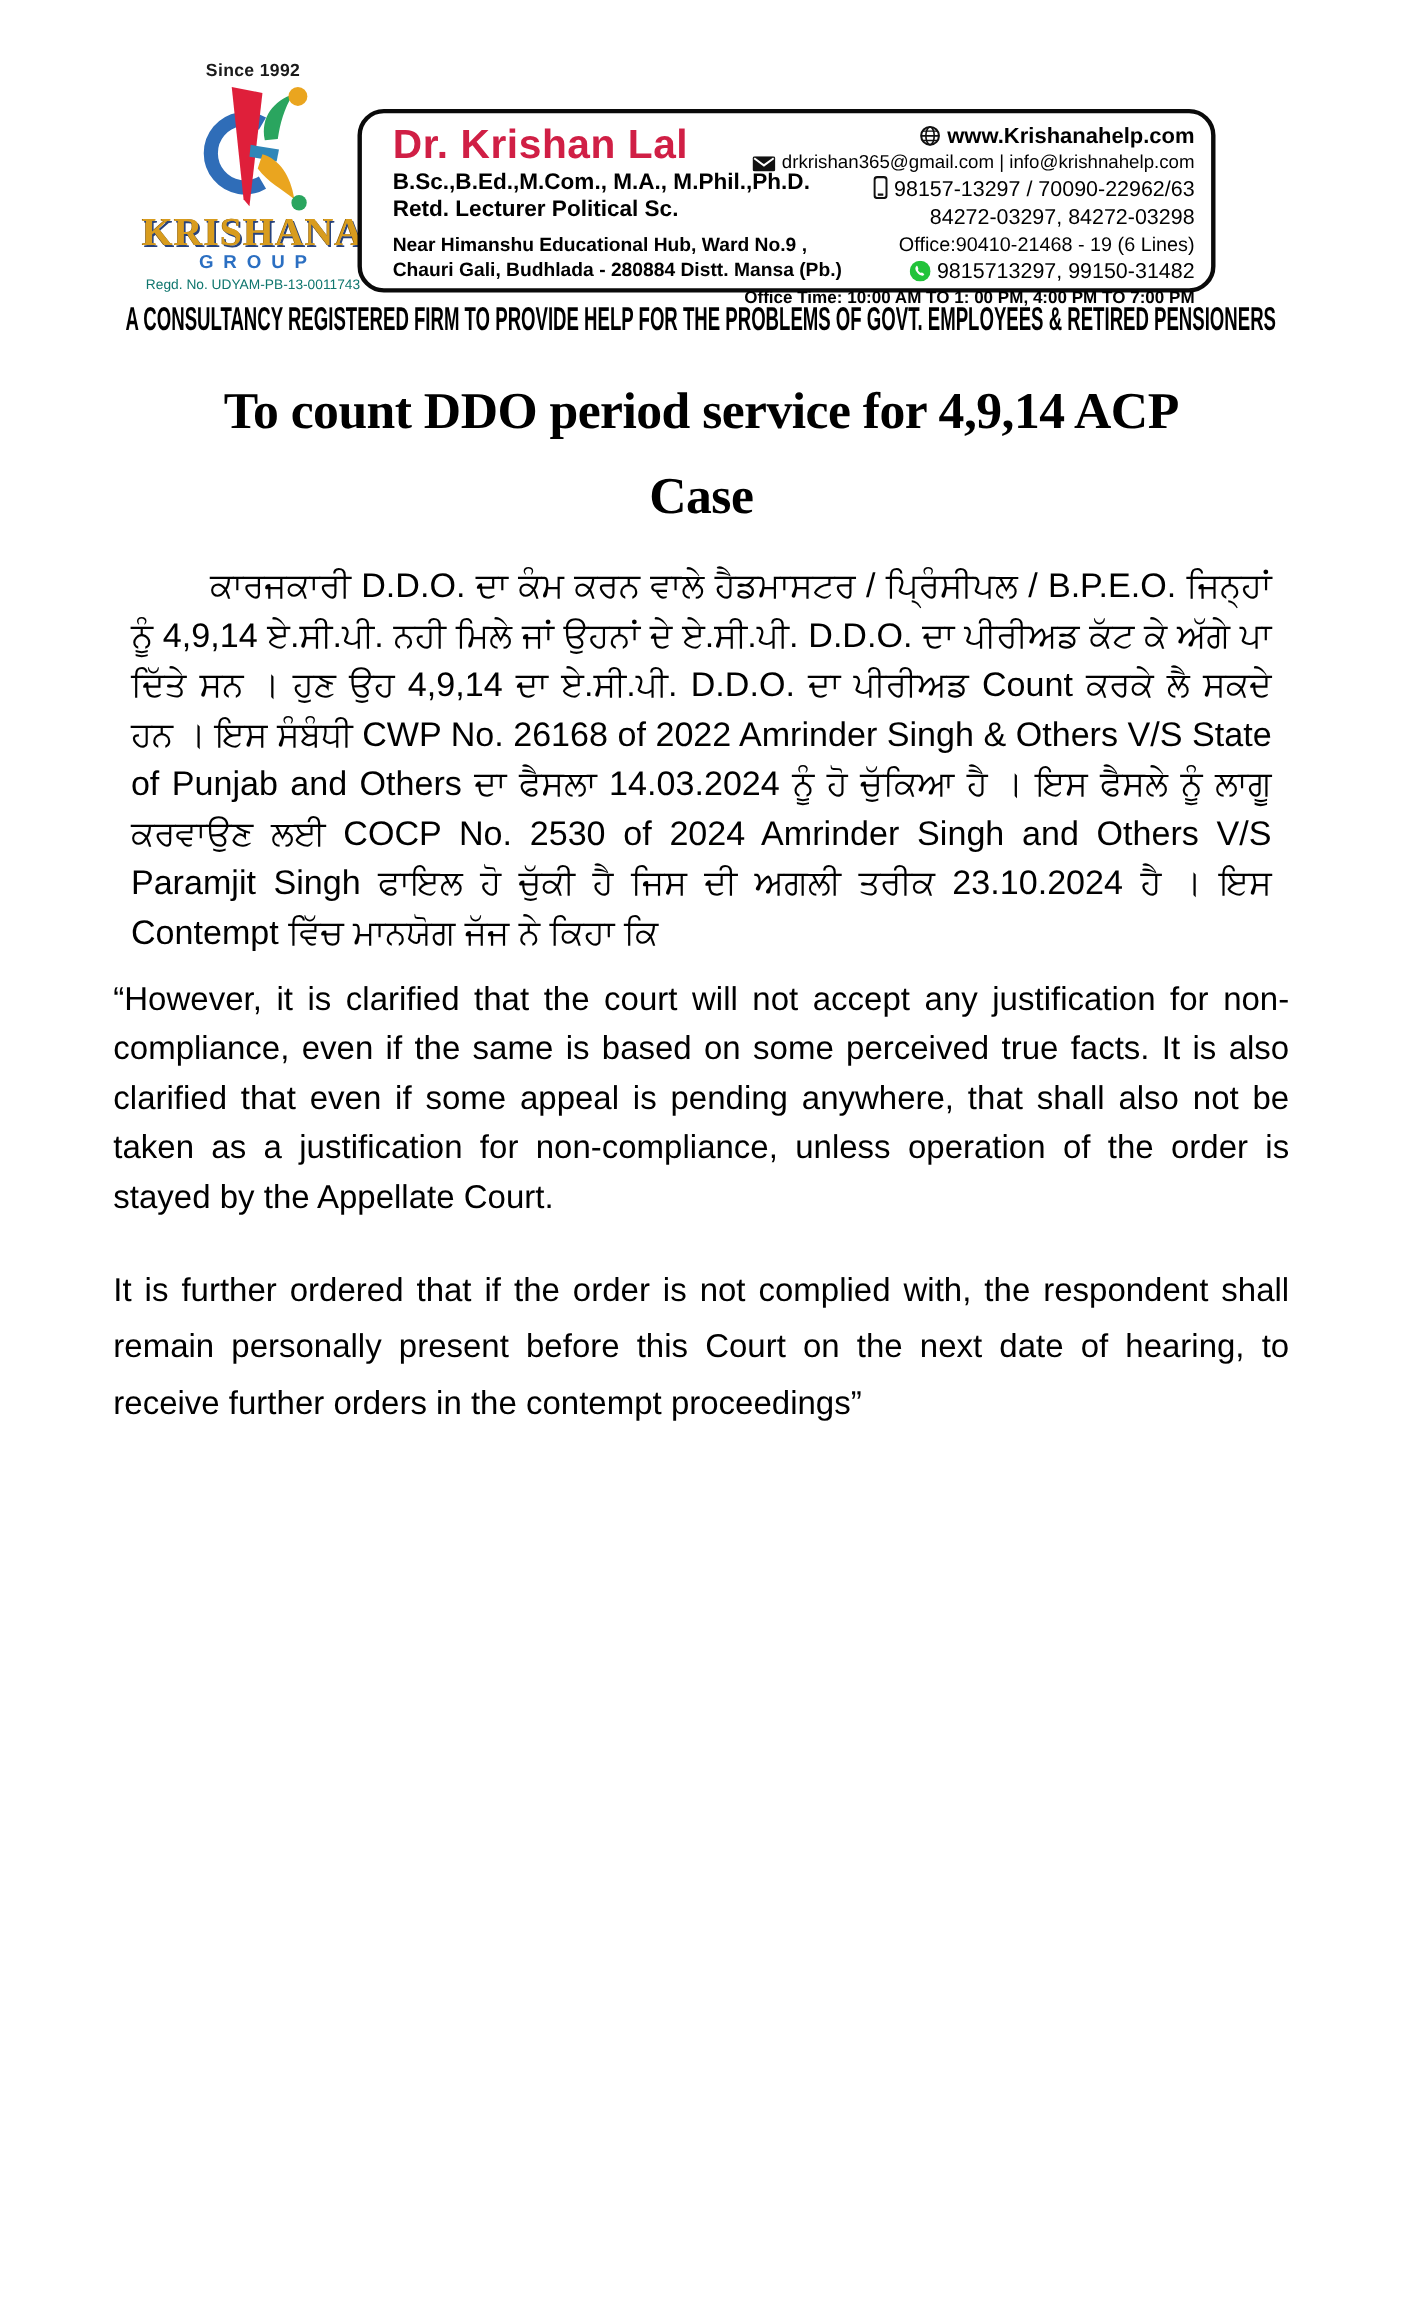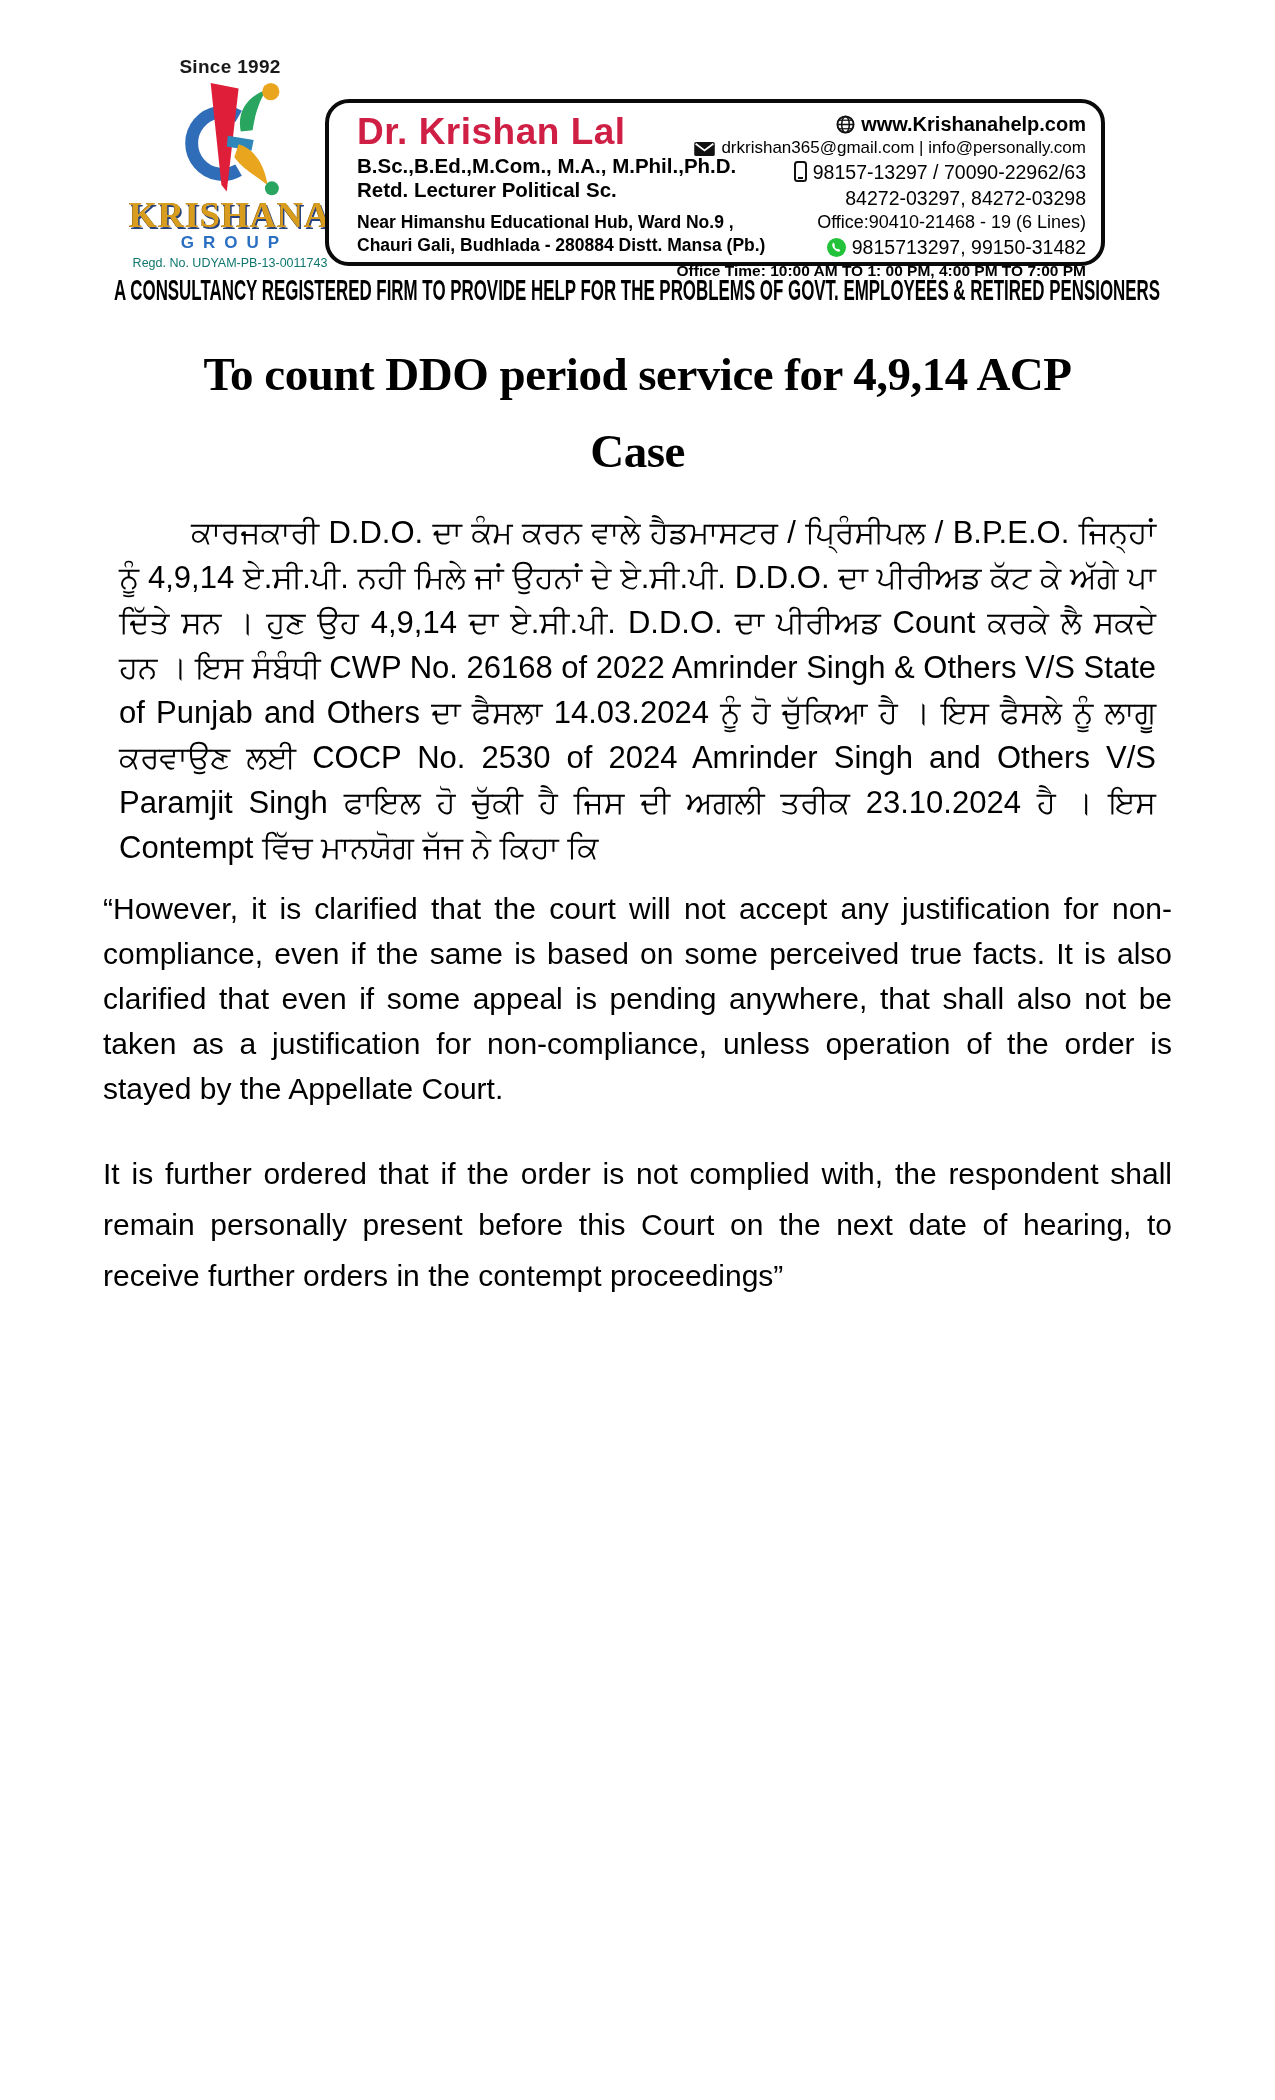--- a/index.html
+++ b/index.html
@@ -2,21 +2,21 @@
 <html><head>
 <meta charset="utf-8">
 <style>
   html,body{margin:0;padding:0;}
   body{
     width:1275px;height:2100px;background:#ffffff;color:#000;
     font-family:"Liberation Sans",sans-serif;position:relative;overflow:hidden;
   }
   
   .logo-block{position:absolute;left:110px;top:56px;width:240px;text-align:center;}
-  .since{font-size:19px;font-weight:bold;color:#1a1a1a;letter-spacing:.3px;}
+  .since{font-size:16px;font-weight:bold;color:#1a1a1a;letter-spacing:.3px;}
   .logo-svg{display:block;margin:4px auto 0 auto;}
   .brand{
     font-family:"Liberation Serif",serif;font-weight:bold;font-size:36px;line-height:.95;
     color:#d89c1e;text-shadow:1.5px 1.5px 0 #27427c, -0.5px -0.5px 0 #8a5a00;letter-spacing:1px;
   }
   .brand-sub{color:#2b6fc2;font-size:17px;font-weight:bold;letter-spacing:9px;margin-left:9px;margin-top:1px;}
   .regd{font-size:12.5px;color:#0f766e;margin-top:3px;white-space:nowrap;}
 
   .card{
     position:absolute;left:325px;top:99px;width:780px;height:167px;
@@ -82,21 +82,21 @@
         <ellipse cx="10" cy="10" rx="4" ry="8.5" fill="none" stroke="#111" stroke-width="1.6"></ellipse>
         <line x1="1.5" y1="10" x2="18.5" y2="10" stroke="#111" stroke-width="1.6"></line>
         <line x1="2.5" y1="5.5" x2="17.5" y2="5.5" stroke="#111" stroke-width="1.3"></line>
         <line x1="2.5" y1="14.5" x2="17.5" y2="14.5" stroke="#111" stroke-width="1.3"></line>
       </svg><span>www.Krishanahelp.com</span>
     </span>
     <span class="c-line e-line">
       <svg class="inl-icon" width="21" height="14" viewBox="0 0 22 15" aria-hidden="true">
         <rect x="0" y="0" width="22" height="15" rx="2" fill="#111"></rect>
         <polyline points="1.5,2 11,9 20.5,2" fill="none" stroke="#fff" stroke-width="2"></polyline>
-      </svg><span>drkrishan365@gmail.com | info@personally.com</span>
+      </svg><span>drkrishan365@gmail.com | info@krishnahelp.com</span>
     </span>
     <span class="c-line p-line">
       <svg class="inl-icon" width="13" height="21" viewBox="0 0 13 21" aria-hidden="true">
         <rect x="1" y="1" width="11" height="19" rx="2.5" fill="none" stroke="#111" stroke-width="2"></rect>
         <line x1="4" y1="17" x2="9" y2="17" stroke="#111" stroke-width="2"></line>
       </svg><span>98157-13297 / 70090-22962/63</span>
     </span>
     <span class="c-line p-line"><span>84272-03297, 84272-03298</span></span>
     <span class="c-line o-line"><span>Office:90410-21468 - 19 (6 Lines)</span></span>
     <span class="c-line p-line">

